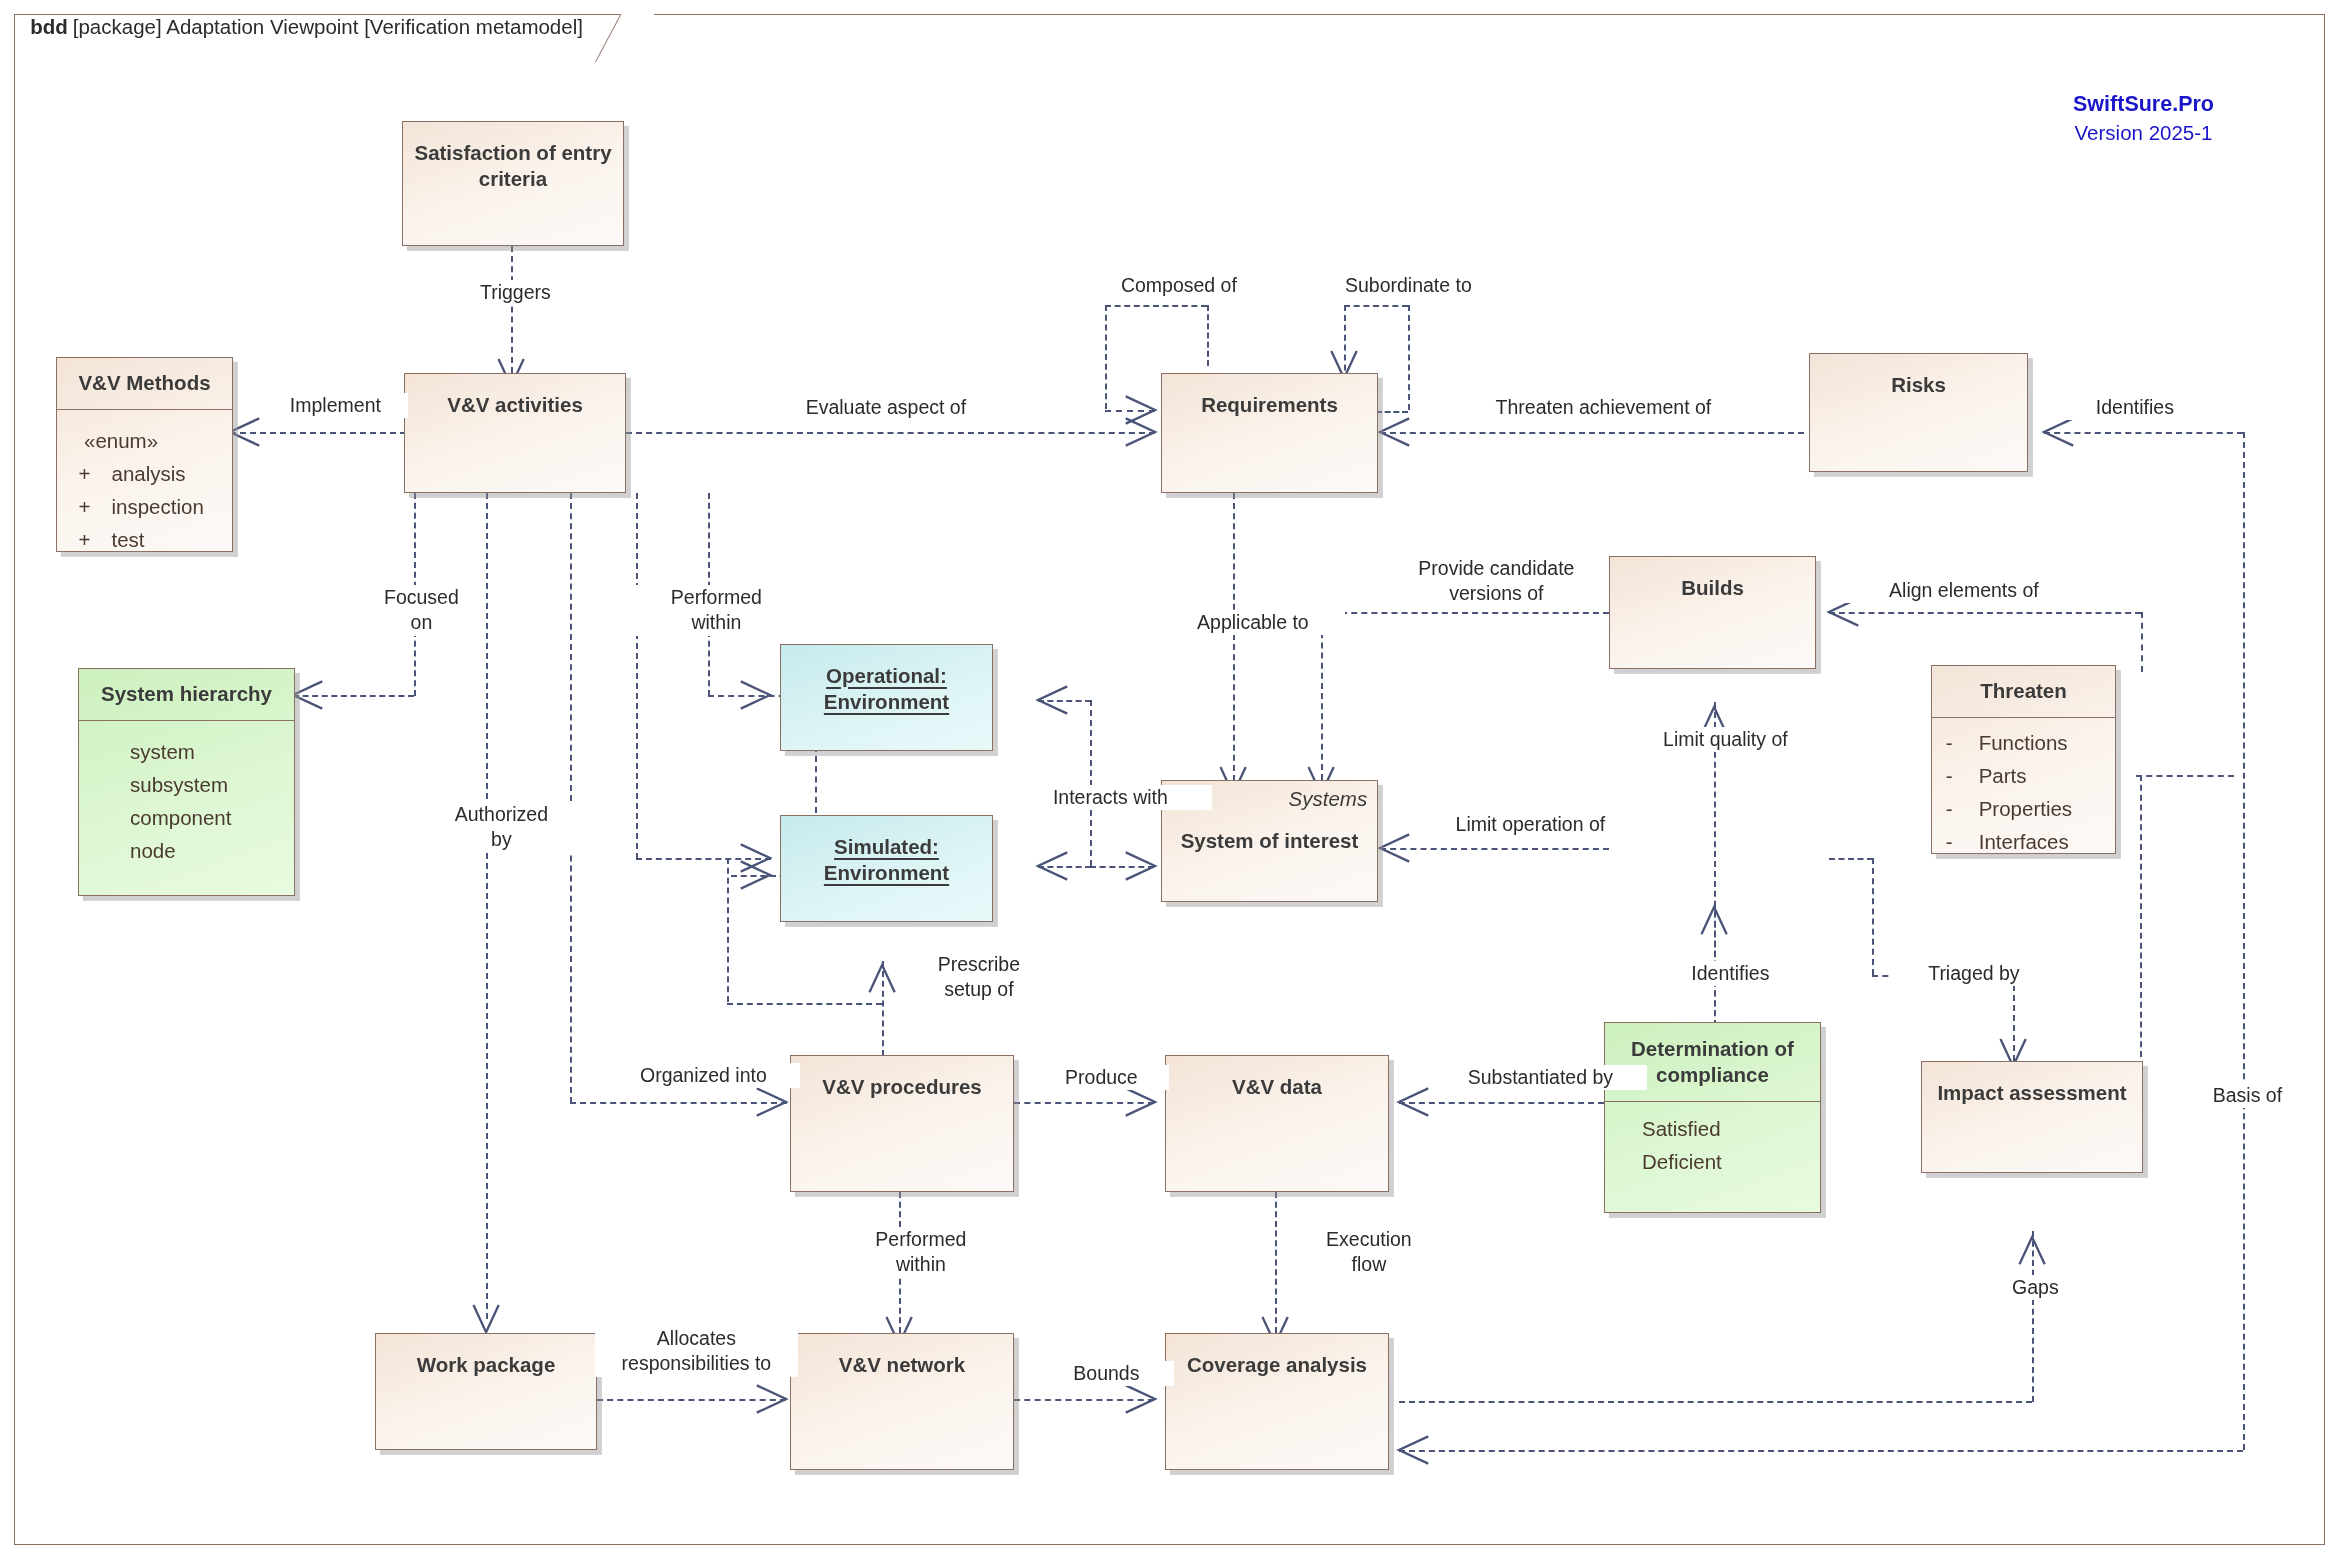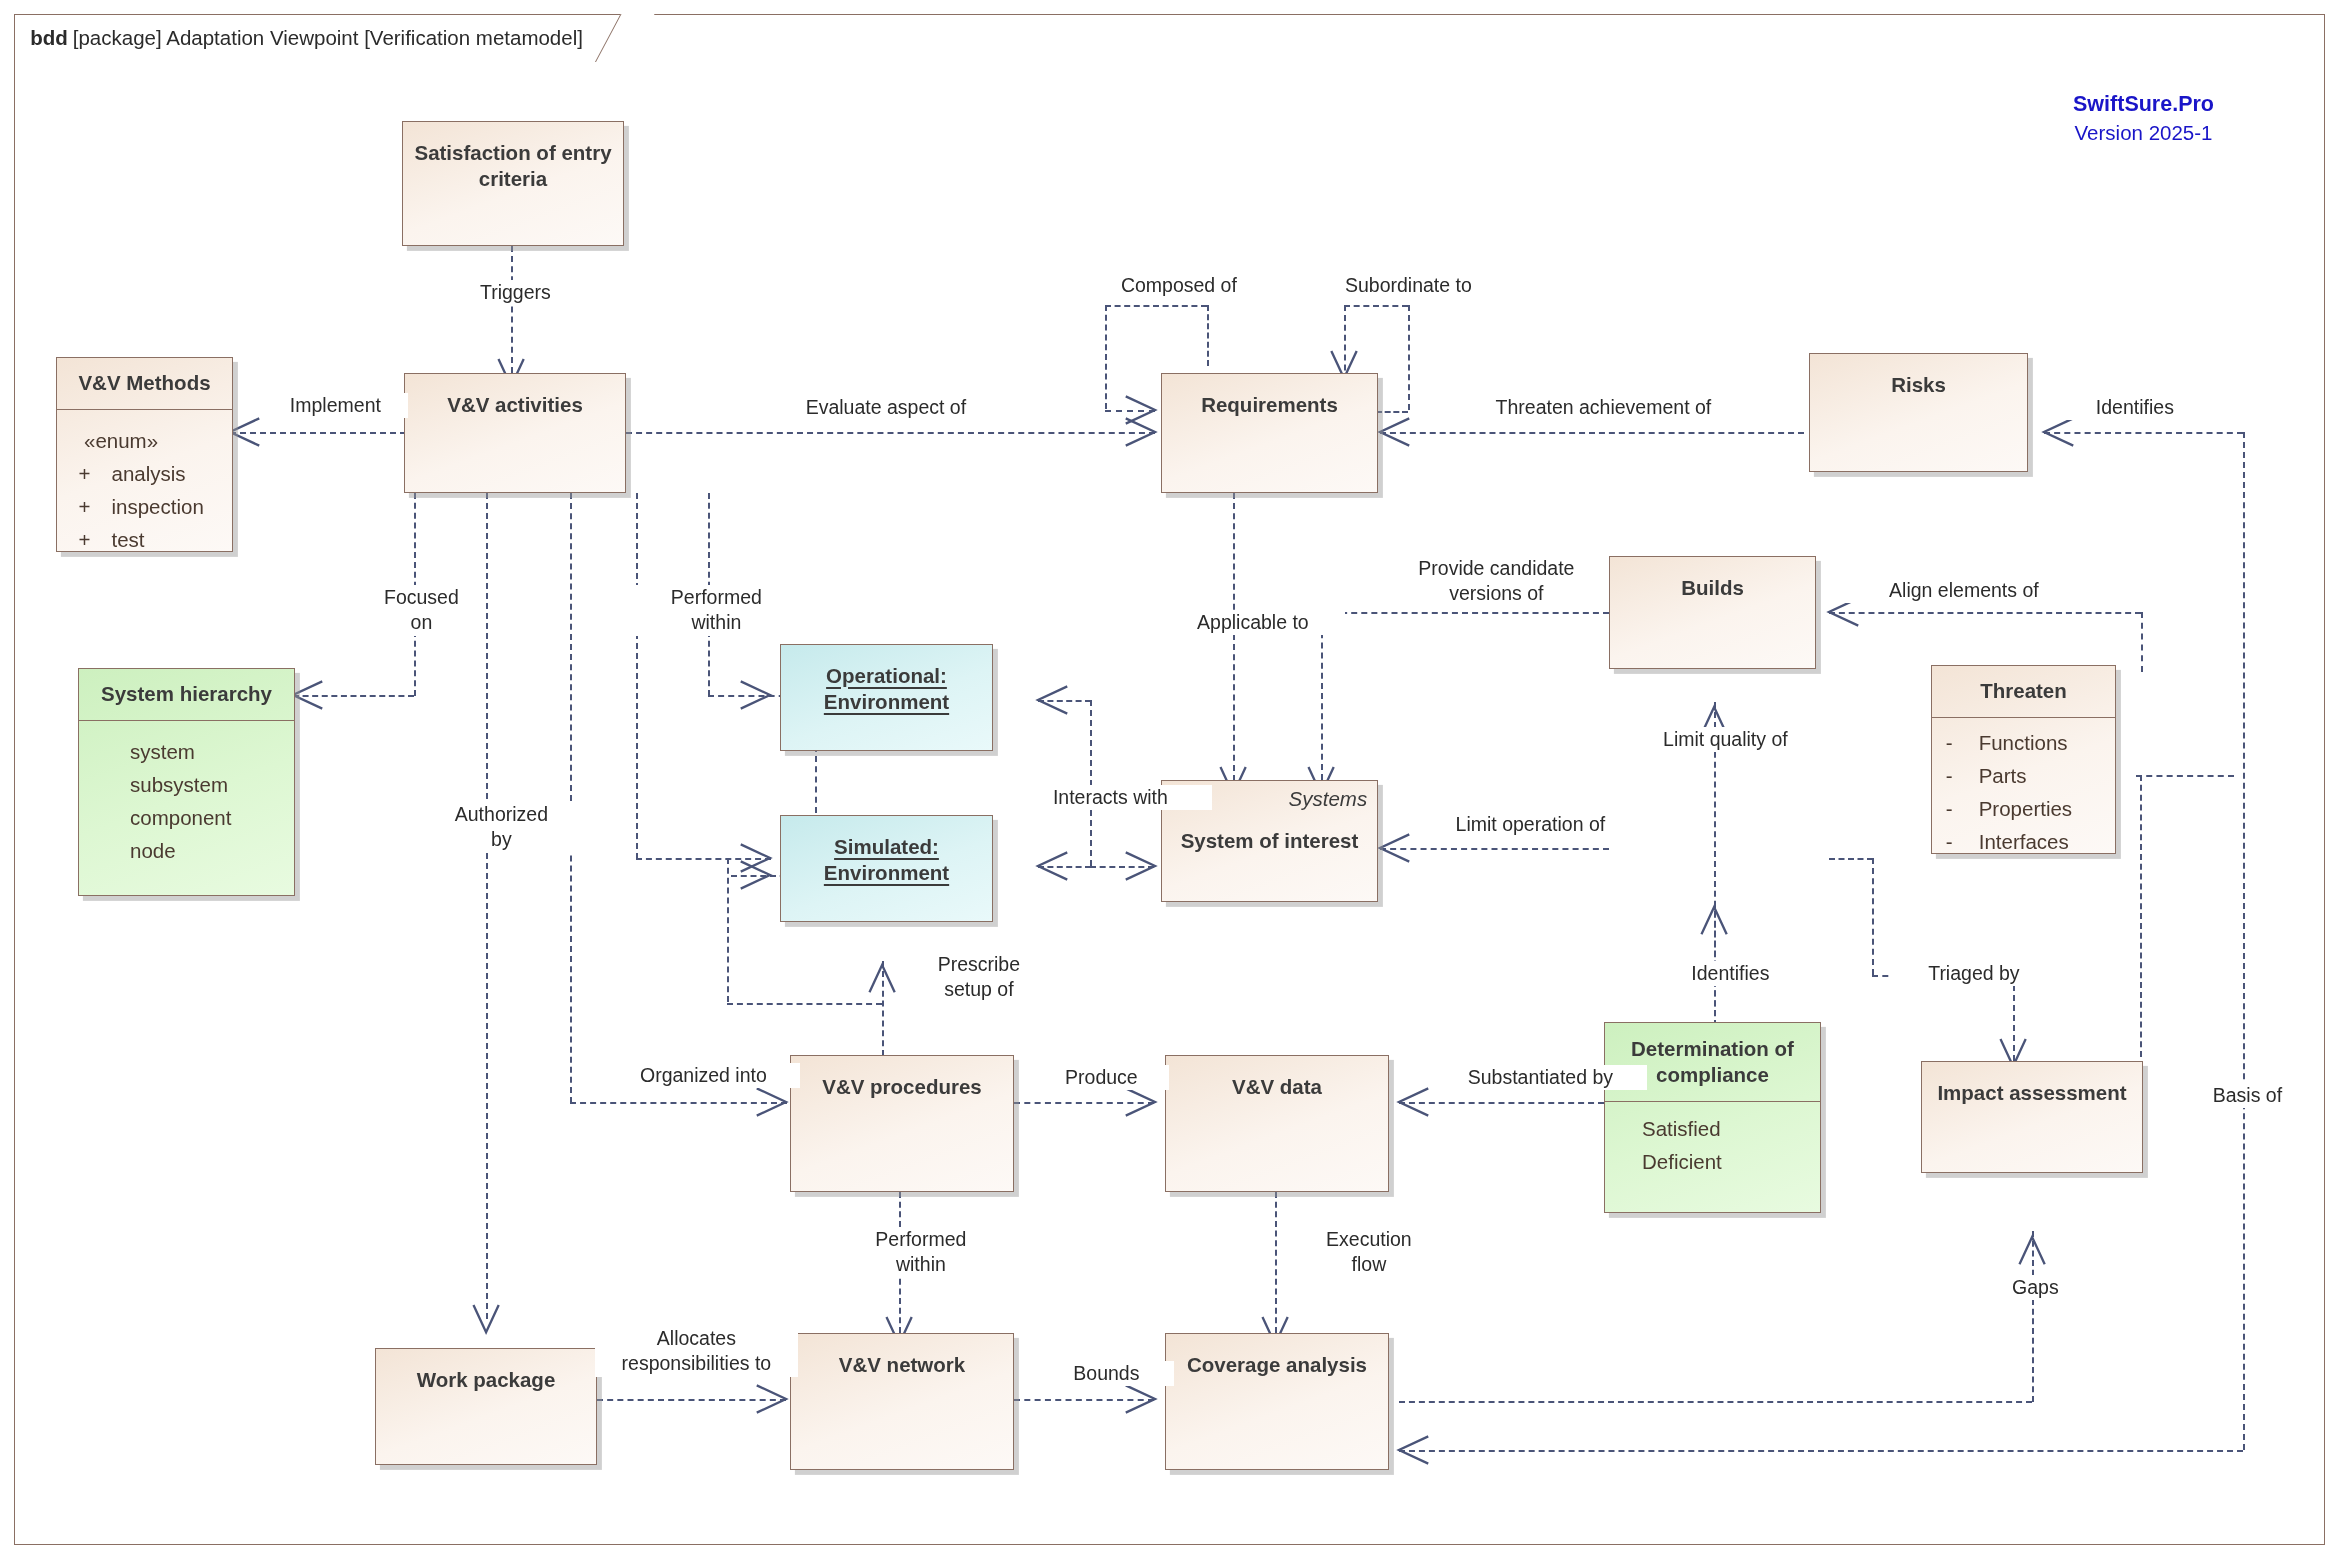--- a/index.html
+++ b/index.html
@@ -3,21 +3,21 @@
 <meta charset="utf-8">
 <style>
   html,body{margin:0;padding:0;background:#ffffff;}
   body{font-family:"Liberation Sans", sans-serif;}
   #canvas{position:relative;width:2341px;height:1562px;background:#ffffff;overflow:hidden;}
 
   
   .frame{position:absolute;left:13.7px;top:13.7px;width:2311px;height:1531px;border:1.5px solid #8a6f63;box-sizing:border-box;background:#fff;}
   .tab{position:absolute;left:13.7px;top:13.7px;height:47px;box-sizing:border-box;
        border:1.5px solid #8a6f63;border-bottom:none;background:#fff;
-       padding:0 45px 0 15.6px;display:flex;align-items:center;white-space:nowrap;z-index:6;
+       padding:0 45px 0 15.6px;display:flex;align-items:flex-start;white-space:nowrap;z-index:6;
        font-size:20.5px;color:#2b2b2b;}
   .tab .cut{position:absolute;right:-1px;top:-1px;width:33px;height:48px;background:#fff;
             border-left:1.5px solid #8a6f63;transform:skewX(-28deg);transform-origin:bottom left;}
   .tab b{font-weight:bold;margin-right:4.9px;}
   .tabmask{position:absolute;left:15.6px;top:59px;width:556px;height:3.9px;background:#fff;z-index:7;}
 
   
   .brand{position:absolute;right:127px;top:90px;text-align:center;line-height:1.35;z-index:5;}
   .brand .b1{font-size:21.5px;font-weight:bold;color:#1a15c8;}
   .brand .b2{font-size:20.5px;color:#1a15c8;}
@@ -453,21 +453,21 @@
   </div>
 
   <div class="blk tan simple" style="left:790px;top:1055px;width:224px;height:137px;">
     <div class="ttl">V&amp;V procedures</div>
   </div>
 
   <div class="blk tan simple" style="left:1165px;top:1055px;width:224px;height:137px;">
     <div class="ttl">V&amp;V data</div>
   </div>
 
-  <div class="blk tan simple" style="left:375px;top:1333px;width:222px;height:117px;margin-top:15px;">
+  <div class="blk tan simple" style="left:375px;top:1333px;width:222px;height:117px;">
     <div class="ttl">Work package</div>
   </div>
 
   <div class="blk tan simple" style="left:790px;top:1333px;width:224px;height:137px;">
     <div class="ttl">V&amp;V network</div>
   </div>
 
   <div class="blk tan simple" style="left:1165px;top:1333px;width:224px;height:137px;">
     <div class="ttl">Coverage analysis</div>
   </div>

